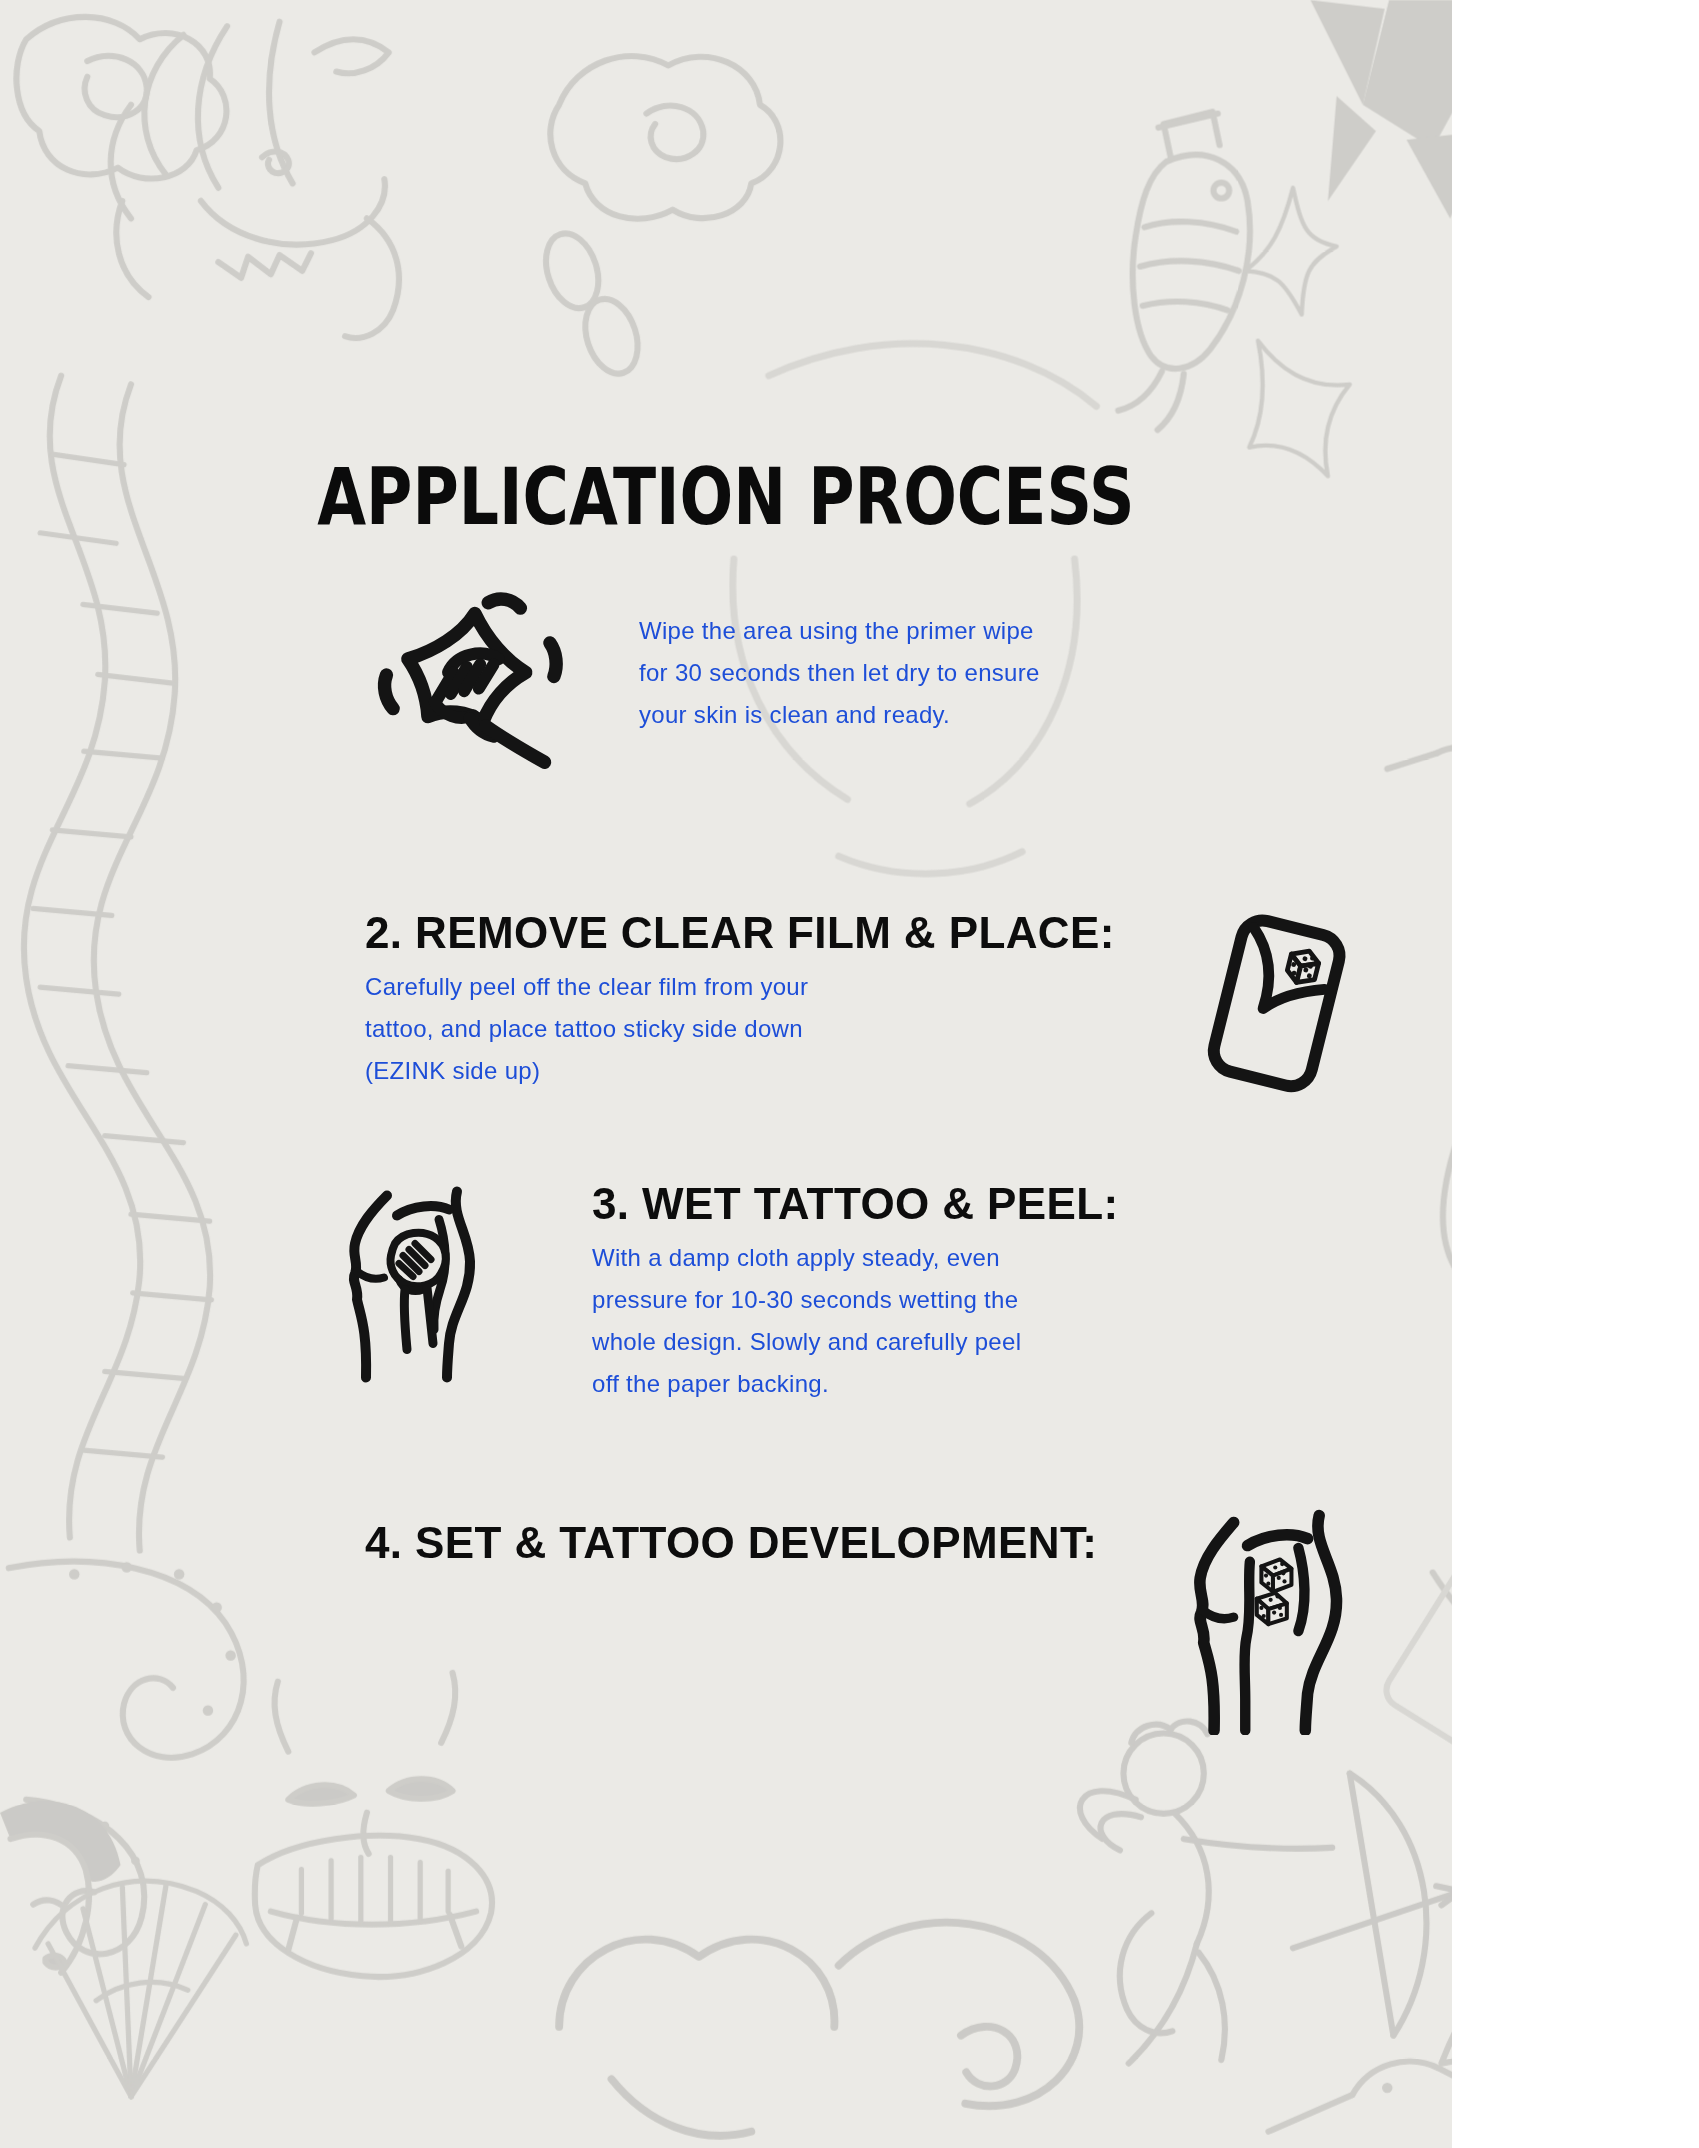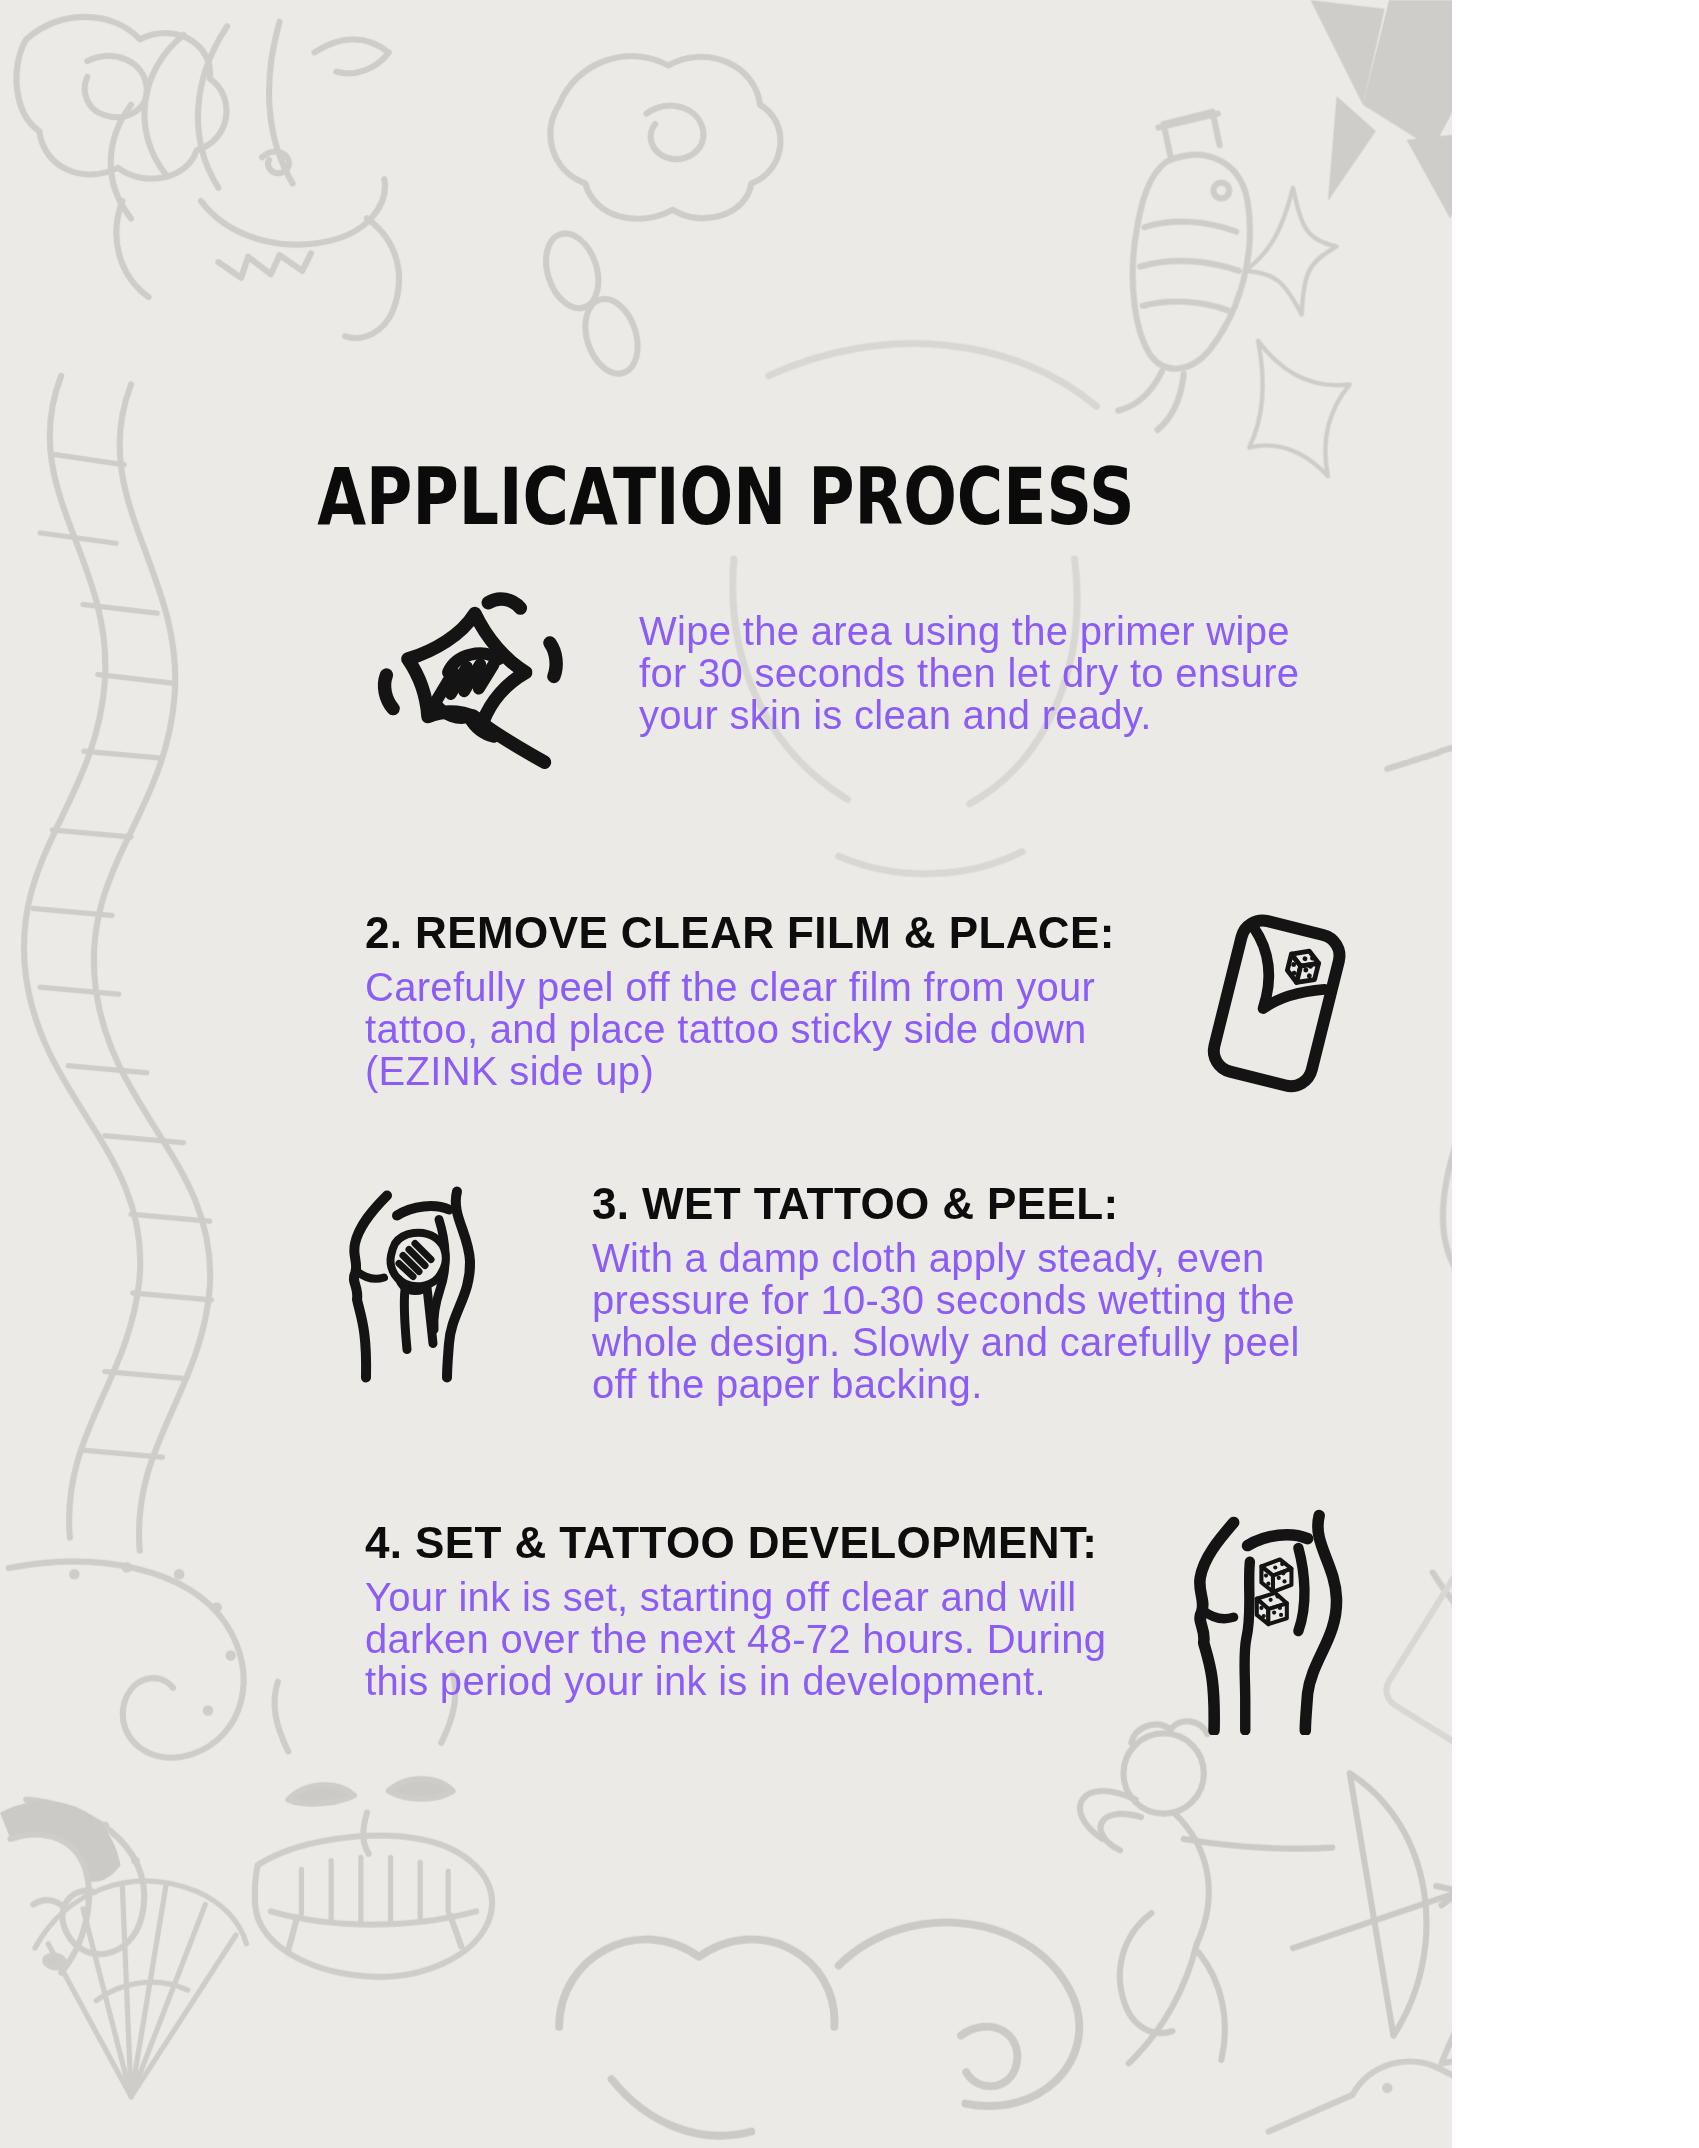--- a/index.html
+++ b/index.html
@@ -21,22 +21,22 @@
   }
   .title .squeeze{display:inline-block;transform:scaleX(.8);transform-origin:center;}
   .step{position:absolute;}
   .step-heading{
     margin:0 0 8.7px 0;
     font-weight:700;font-size:44px;line-height:49px;
     color:#0d0d0d;letter-spacing:0.4px;
   }
   .step-body{
     margin:0;
-    font-size:40px;line-height:42px;
-    color:#8b5cf6;letter-spacing:0.3px;
+    font-size:24px;line-height:42px;
+    color:#1d4ed8;letter-spacing:0.3px;
     white-space:pre-line;
   }
   .icon{position:absolute;}
   .icon svg{display:block;width:100%;height:100%;}
   
   .t1{left:639px;top:610px;width:699px;}
   .t2{left:365px;top:908px;width:838px;}
   .t3{left:592px;top:1179px;width:804px;}
   .t4{left:365px;top:1518px;width:838px;}
   .i1{left:371px;top:592px;width:205px;height:201px;}
@@ -319,23 +319,20 @@
   <section class="step t3">
     <h2 class="step-heading">3. WET TATTOO &amp; PEEL:</h2>
     <p class="step-body">With a damp cloth apply steady, even
 pressure for 10-30 seconds wetting the
 whole design. Slowly and carefully peel
 off the paper backing.</p>
   </section>
 
   <section class="step t4">
     <h2 class="step-heading">4. SET &amp; TATTOO DEVELOPMENT:</h2>
-    <p class="step-body">Your ink is set, starting off clear and will
-darken over the next 48-72 hours. During
-this period your ink is in development.</p>
   </section>
   <div class="icon i4">
     <svg viewBox="0 0 150 200" xmlns="http://www.w3.org/2000/svg" fill="none" stroke="#141414" stroke-linecap="round" stroke-linejoin="round">
       <path d="M118,10 C112,34 132,52 133,82 C134,116 112,134 108,164 C107,178 106,188 106,196" stroke-width="10"></path>
       <path d="M100,38 C106,60 108,88 100,110" stroke-width="9"></path>
       <path d="M44,16 C32,30 18,46 15,64 C13,77 20,84 16,94 C12,102 20,108 18,120 C23,138 28,150 27,196" stroke-width="10"></path>
       <path d="M17,92 C26,99 35,101 44,98" stroke-width="8"></path>
       <path d="M56,36 C72,26 94,24 108,30" stroke-width="10"></path>
       <path d="M58,50 C56,72 60,94 55,116 C52,130 54,150 54,170 C54,180 54,190 54,196" stroke-width="9"></path>
       <g stroke-width="3.5">

